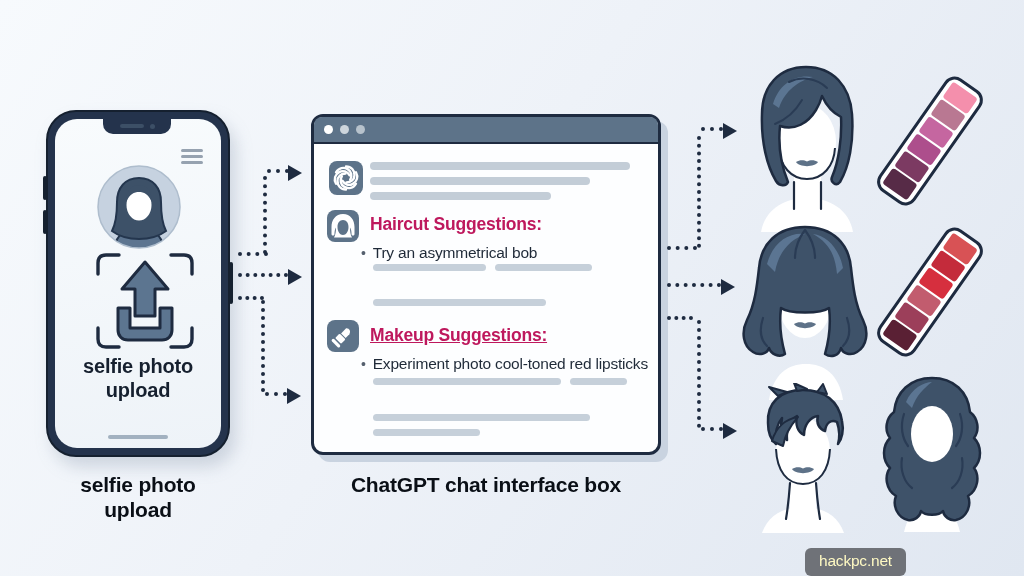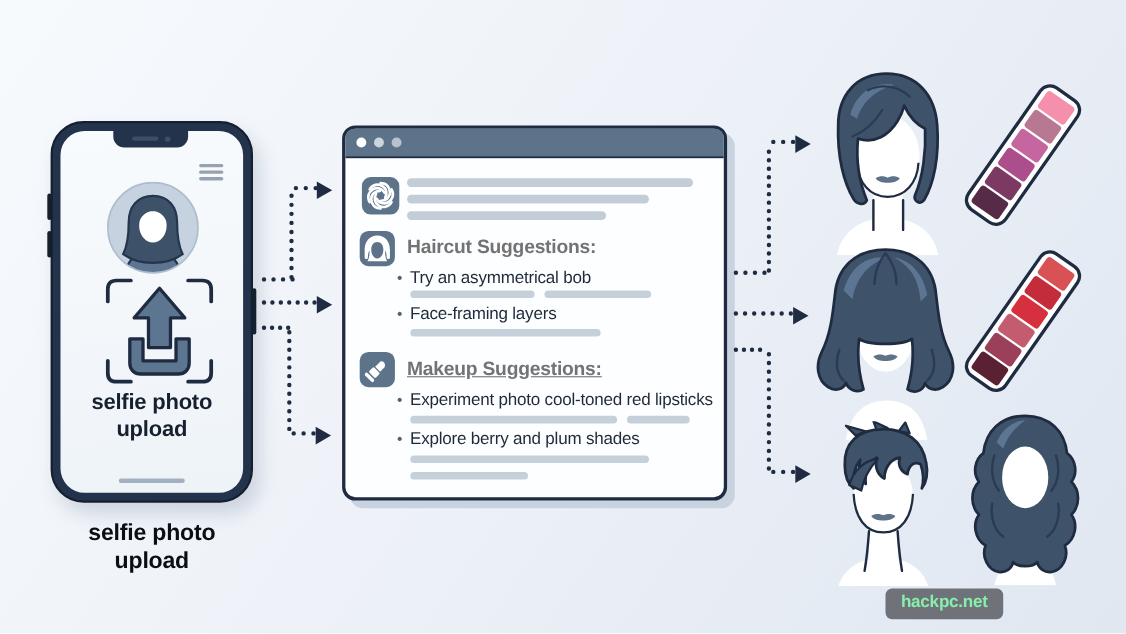--- a/index.html
+++ b/index.html
@@ -50,21 +50,21 @@
                  border-radius:8px 8px 0 0; display:flex; align-items:center; padding-left:10px; gap:7px; }
   .dot { width:9px; height:9px; border-radius:50%; }
   .dot1 { background:#ffffff; } .dot2 { background:#cdd5dc; } .dot3 { background:#b7c2cc; }
   .tile { position:absolute; width:34px; height:34px; background:#5d7389; border-radius:8px; }
   .tile svg { position:absolute; left:0; top:0; }
   .tile-bot { left:15px; top:44px; }
   .tile-hair { left:13px; top:93px; width:32px; height:32px; }
   .tile-lip  { left:13px; top:203px; width:32px; height:32px; }
   .skbar { position:absolute; height:8px; background:#c3cdd7; border-radius:4px; }
   .ubar  { position:absolute; height:7px; background:#c6d0da; border-radius:3.5px; }
-  .chat-title { position:absolute; font-size:17.5px; font-weight:700; color:#737373; letter-spacing:-.2px; }
+  .chat-title { position:absolute; font-size:17.5px; font-weight:700; color:#be185d; letter-spacing:-.2px; }
   .bullet { position:absolute; font-size:15.5px; color:#1f2a38; letter-spacing:-.2px;text-align:right; }
   .bullet::before { content:"•"; color:#55606e; margin-right:7px; font-size:14px; }
 
   
   .dh { position:absolute; border-top:4px dotted #1e2b40; }
   .dv { position:absolute; border-left:4px dotted #1e2b40; }
   .ahead { position:absolute; width:0; height:0; border-top:8px solid transparent;
            border-bottom:8px solid transparent; border-left:14px solid #1e2b40; }
   .a1h1{left:238px;top:252px;width:30px;} .a1v{left:263px;top:176px;height:78px;}
   .a1h2{left:267px;top:169px;width:22px;} .a1head{left:288px;top:165px;}
@@ -85,23 +85,23 @@
   .hd-curly { left:866px; top:374px; width:132px; height:158px; }
 
   .swatch { position:absolute; width:44px; height:138px; background:#ffffff;
             border:3px solid #1e2b40; border-radius:12px; padding:4px;
             display:flex; flex-direction:column; gap:2px; transform:rotate(35deg); }
   .swatch-pink { left:908px; top:72px; }
   .swatch-red  { left:908px; top:223px; }
   .swatch-seg { flex:1; border-radius:3px; }
 
   
-  .watermark { position:absolute; left:805px; top:535px; background:rgba(104,108,113,.95);
-               border-radius:6px; padding:4px 14px 6px; color:#86efac;
-               font-size:15.5px; font-weight:700; letter-spacing:-.2px; }
+  .watermark { position:absolute; left:805px; top:548px; background:rgba(104,108,113,.95);
+               border-radius:6px; padding:4px 14px 6px; color:#fef9c3;
+               font-size:15.5px; font-weight:400; letter-spacing:-.2px; }
 </style>
 </head>
 <body>
 
 <div class="canvas">
 
   <div class="phone">
     <div class="side-btn sb-l1"></div>
     <div class="side-btn sb-l2"></div>
     <div class="side-btn sb-r1"></div>
@@ -197,40 +197,39 @@
     <div class="tile tile-hair">
       <svg viewBox="0 0 32 32" width="32" height="32">
         <path fill-rule="evenodd" fill="#ffffff" d="M16,4 C8.5,4 4.5,10 4.5,17 L4.5,24 C4.5,26 7.5,26 7.5,24 C7.5,21 8,19 9,17.5 C9,21.5 8.5,25 7,27.5 L25,27.5 C23.5,25 23,21.5 23,17.5 C24,19 24.5,21 24.5,24 C24.5,26 27.5,26 27.5,24 L27.5,17 C27.5,10 23.5,4 16,4 Z
              M16,10 C19.5,10 21.5,13 21.5,17 C21.5,21.5 19,25 16,25 C13,25 10.5,21.5 10.5,17 C10.5,13 12.5,10 16,10 Z"></path>
       </svg>
     </div>
     <div class="chat-title" style="left:56px;top:97px;">Haircut Suggestions:</div>
     <div class="bullet" style="left:47px;top:127px;">Try an asymmetrical bob</div>
     <div class="ubar" style="left:59px;top:147px;width:113px;"></div>
     <div class="ubar" style="left:181px;top:147px;width:97px;"></div>
-    <div class="bullet" style="left:47px;top:160px;">Face-framing layers</div>
     <div class="ubar" style="left:59px;top:182px;width:173px;"></div>
 
     <div class="tile tile-lip">
       <svg viewBox="0 0 32 32" width="32" height="32">
         <g transform="rotate(45 16 16)" fill="#ffffff">
           <path d="M12.8,15.5 L12.8,8.4 C15,5.8 18.4,7.2 19.2,10.2 L19.2,15.5 Z"></path>
           <rect x="11.8" y="16.6" width="8.4" height="6.4" rx="1.2"></rect>
           <rect x="10.6" y="24.4" width="10.8" height="3.2" rx="1.6"></rect>
         </g>
       </svg>
     </div>
     <div class="chat-title" style="left:56px;top:208px;text-decoration:underline;">Makeup Suggestions:</div>
     <div class="bullet" style="left:47px;top:238px;">Experiment photo cool-toned red lipsticks</div>
     <div class="ubar" style="left:59px;top:261px;width:188px;"></div>
     <div class="ubar" style="left:256px;top:261px;width:57px;"></div>
-    <div class="bullet" style="left:47px;top:274px;">Explore berry and plum shades</div>
     <div class="ubar" style="left:59px;top:297px;width:217px;"></div>
     <div class="ubar" style="left:59px;top:312px;width:107px;"></div>
   </div>
+  <div class="caption caption-chat">ChatGPT chat interface box</div>
 
   <div>
     <div class="dh b1h1"></div>
       <div class="dv b1v"></div>
       <div class="dh b1h2"></div>
     <div class="ahead b1head"></div>
   </div>
   <div>
     <div class="dh b2h"></div>
     <div class="ahead b2head"></div>

